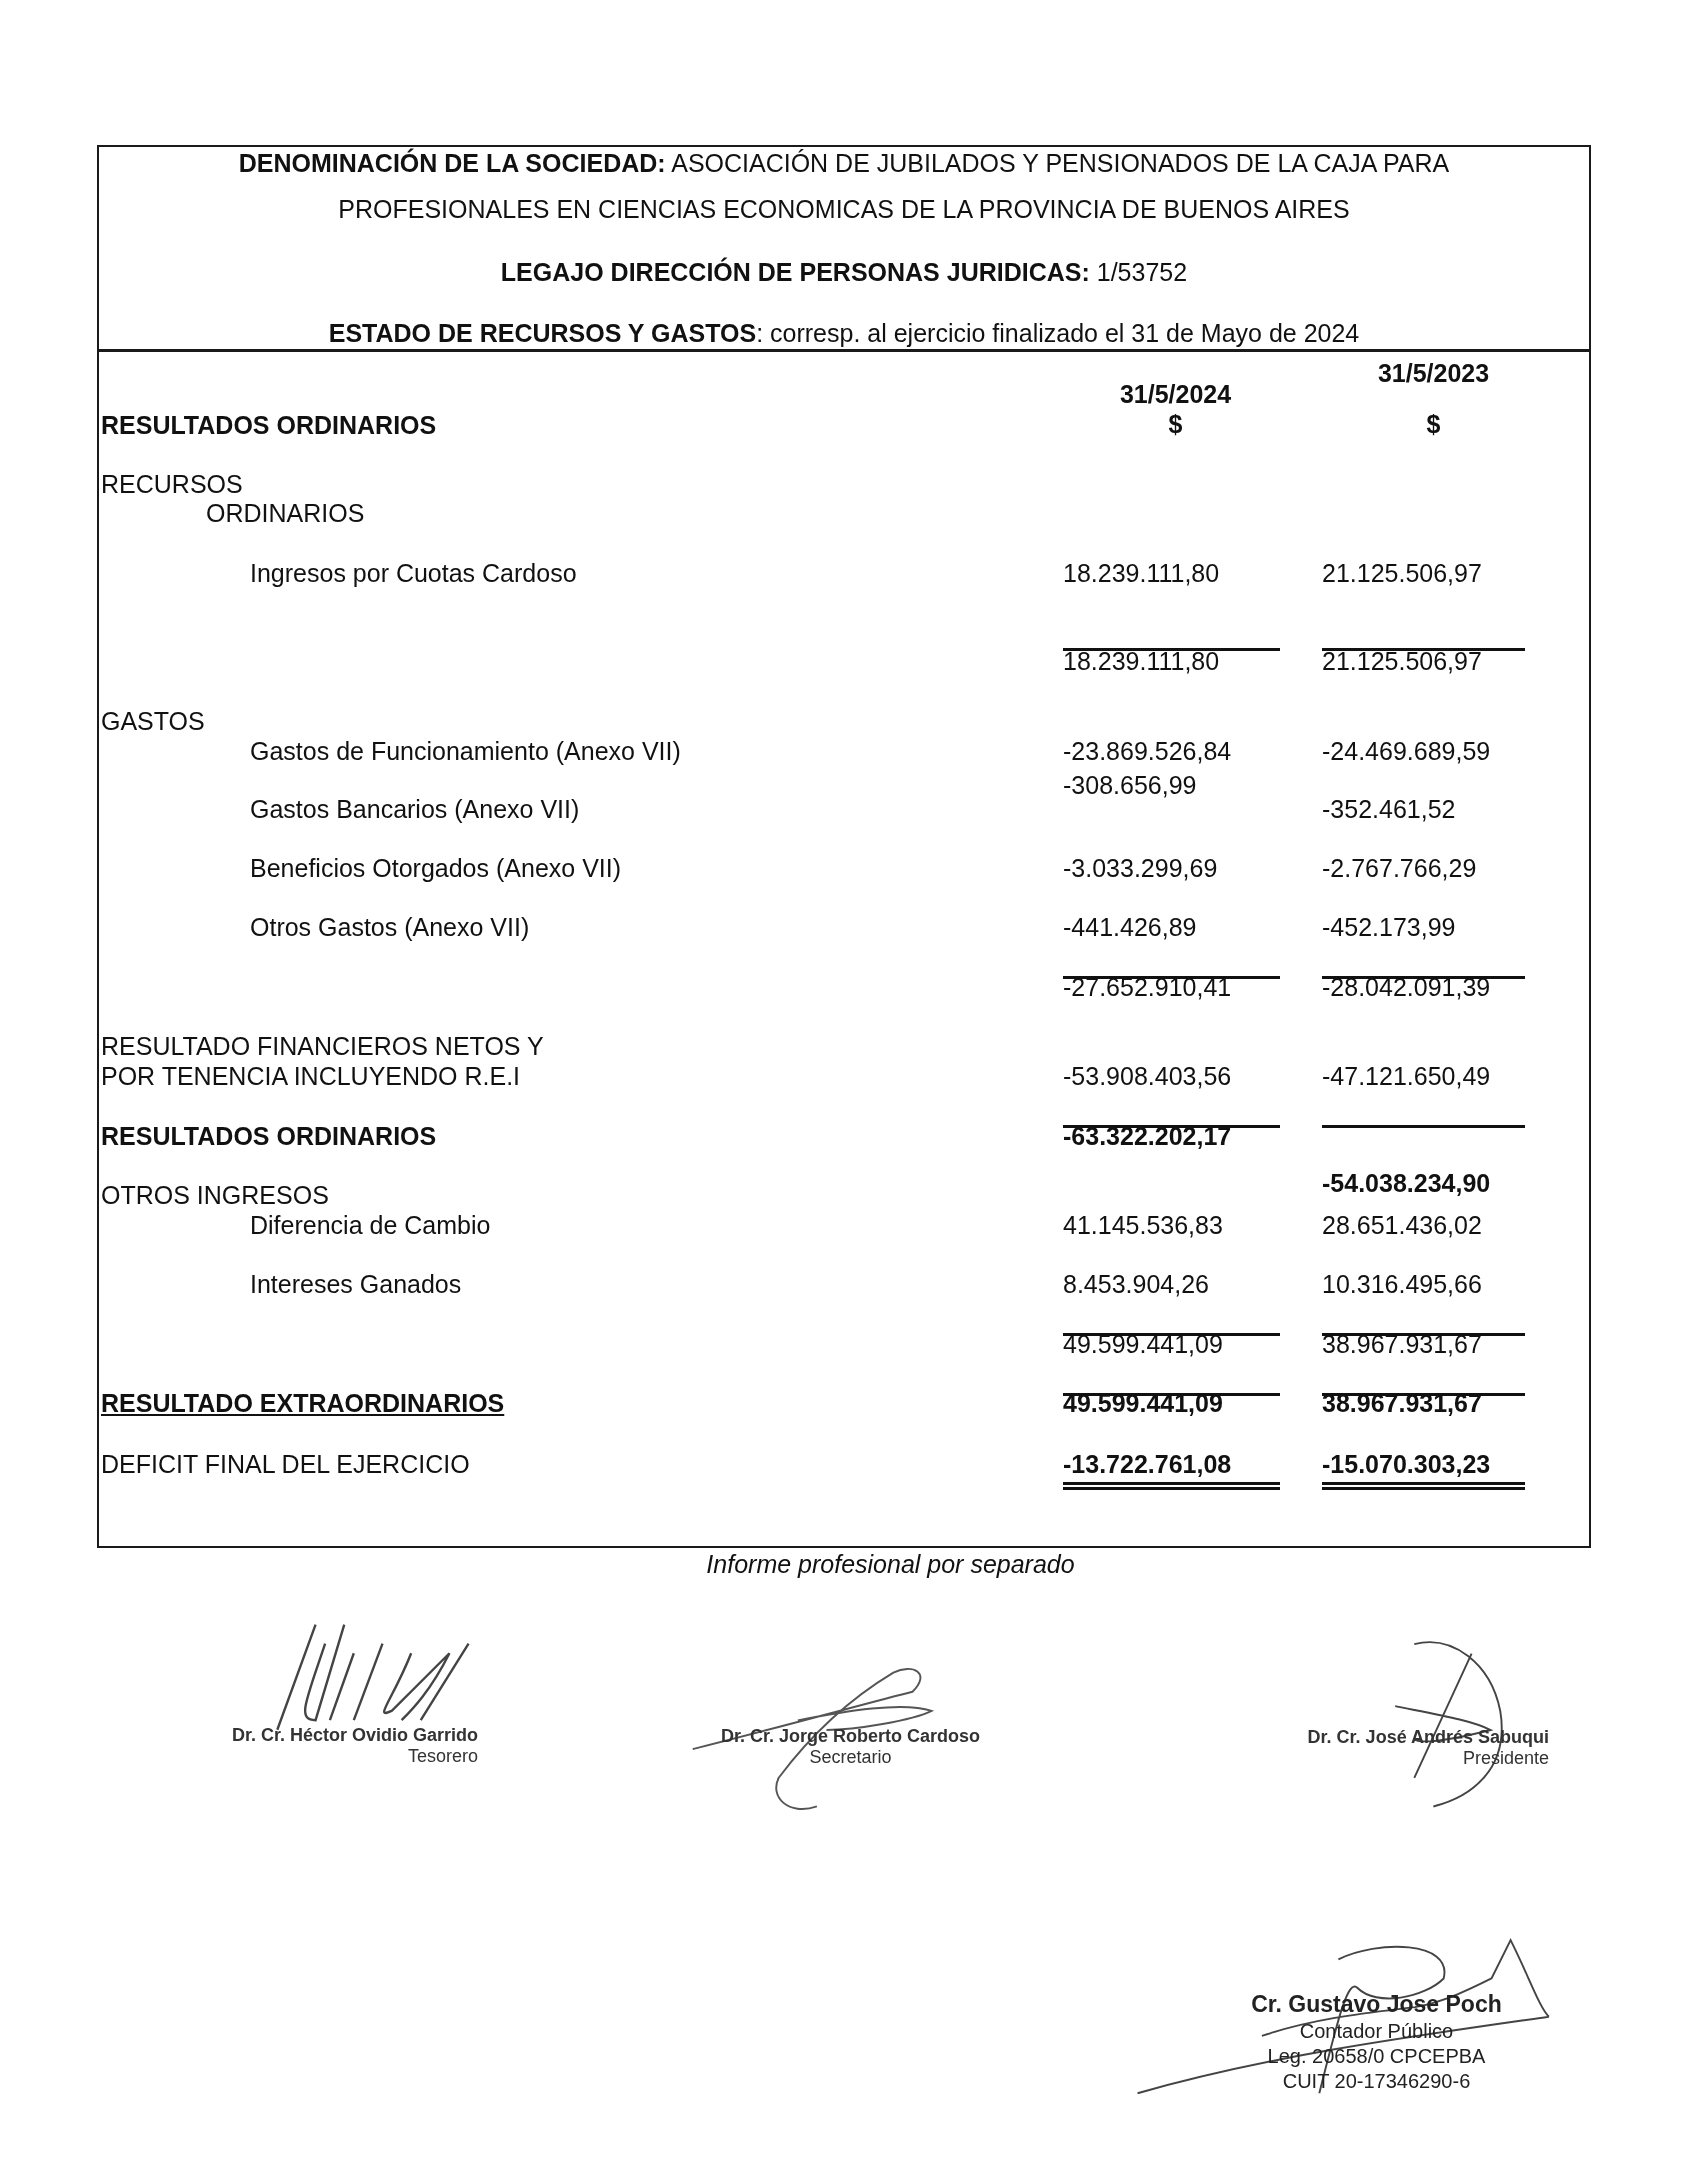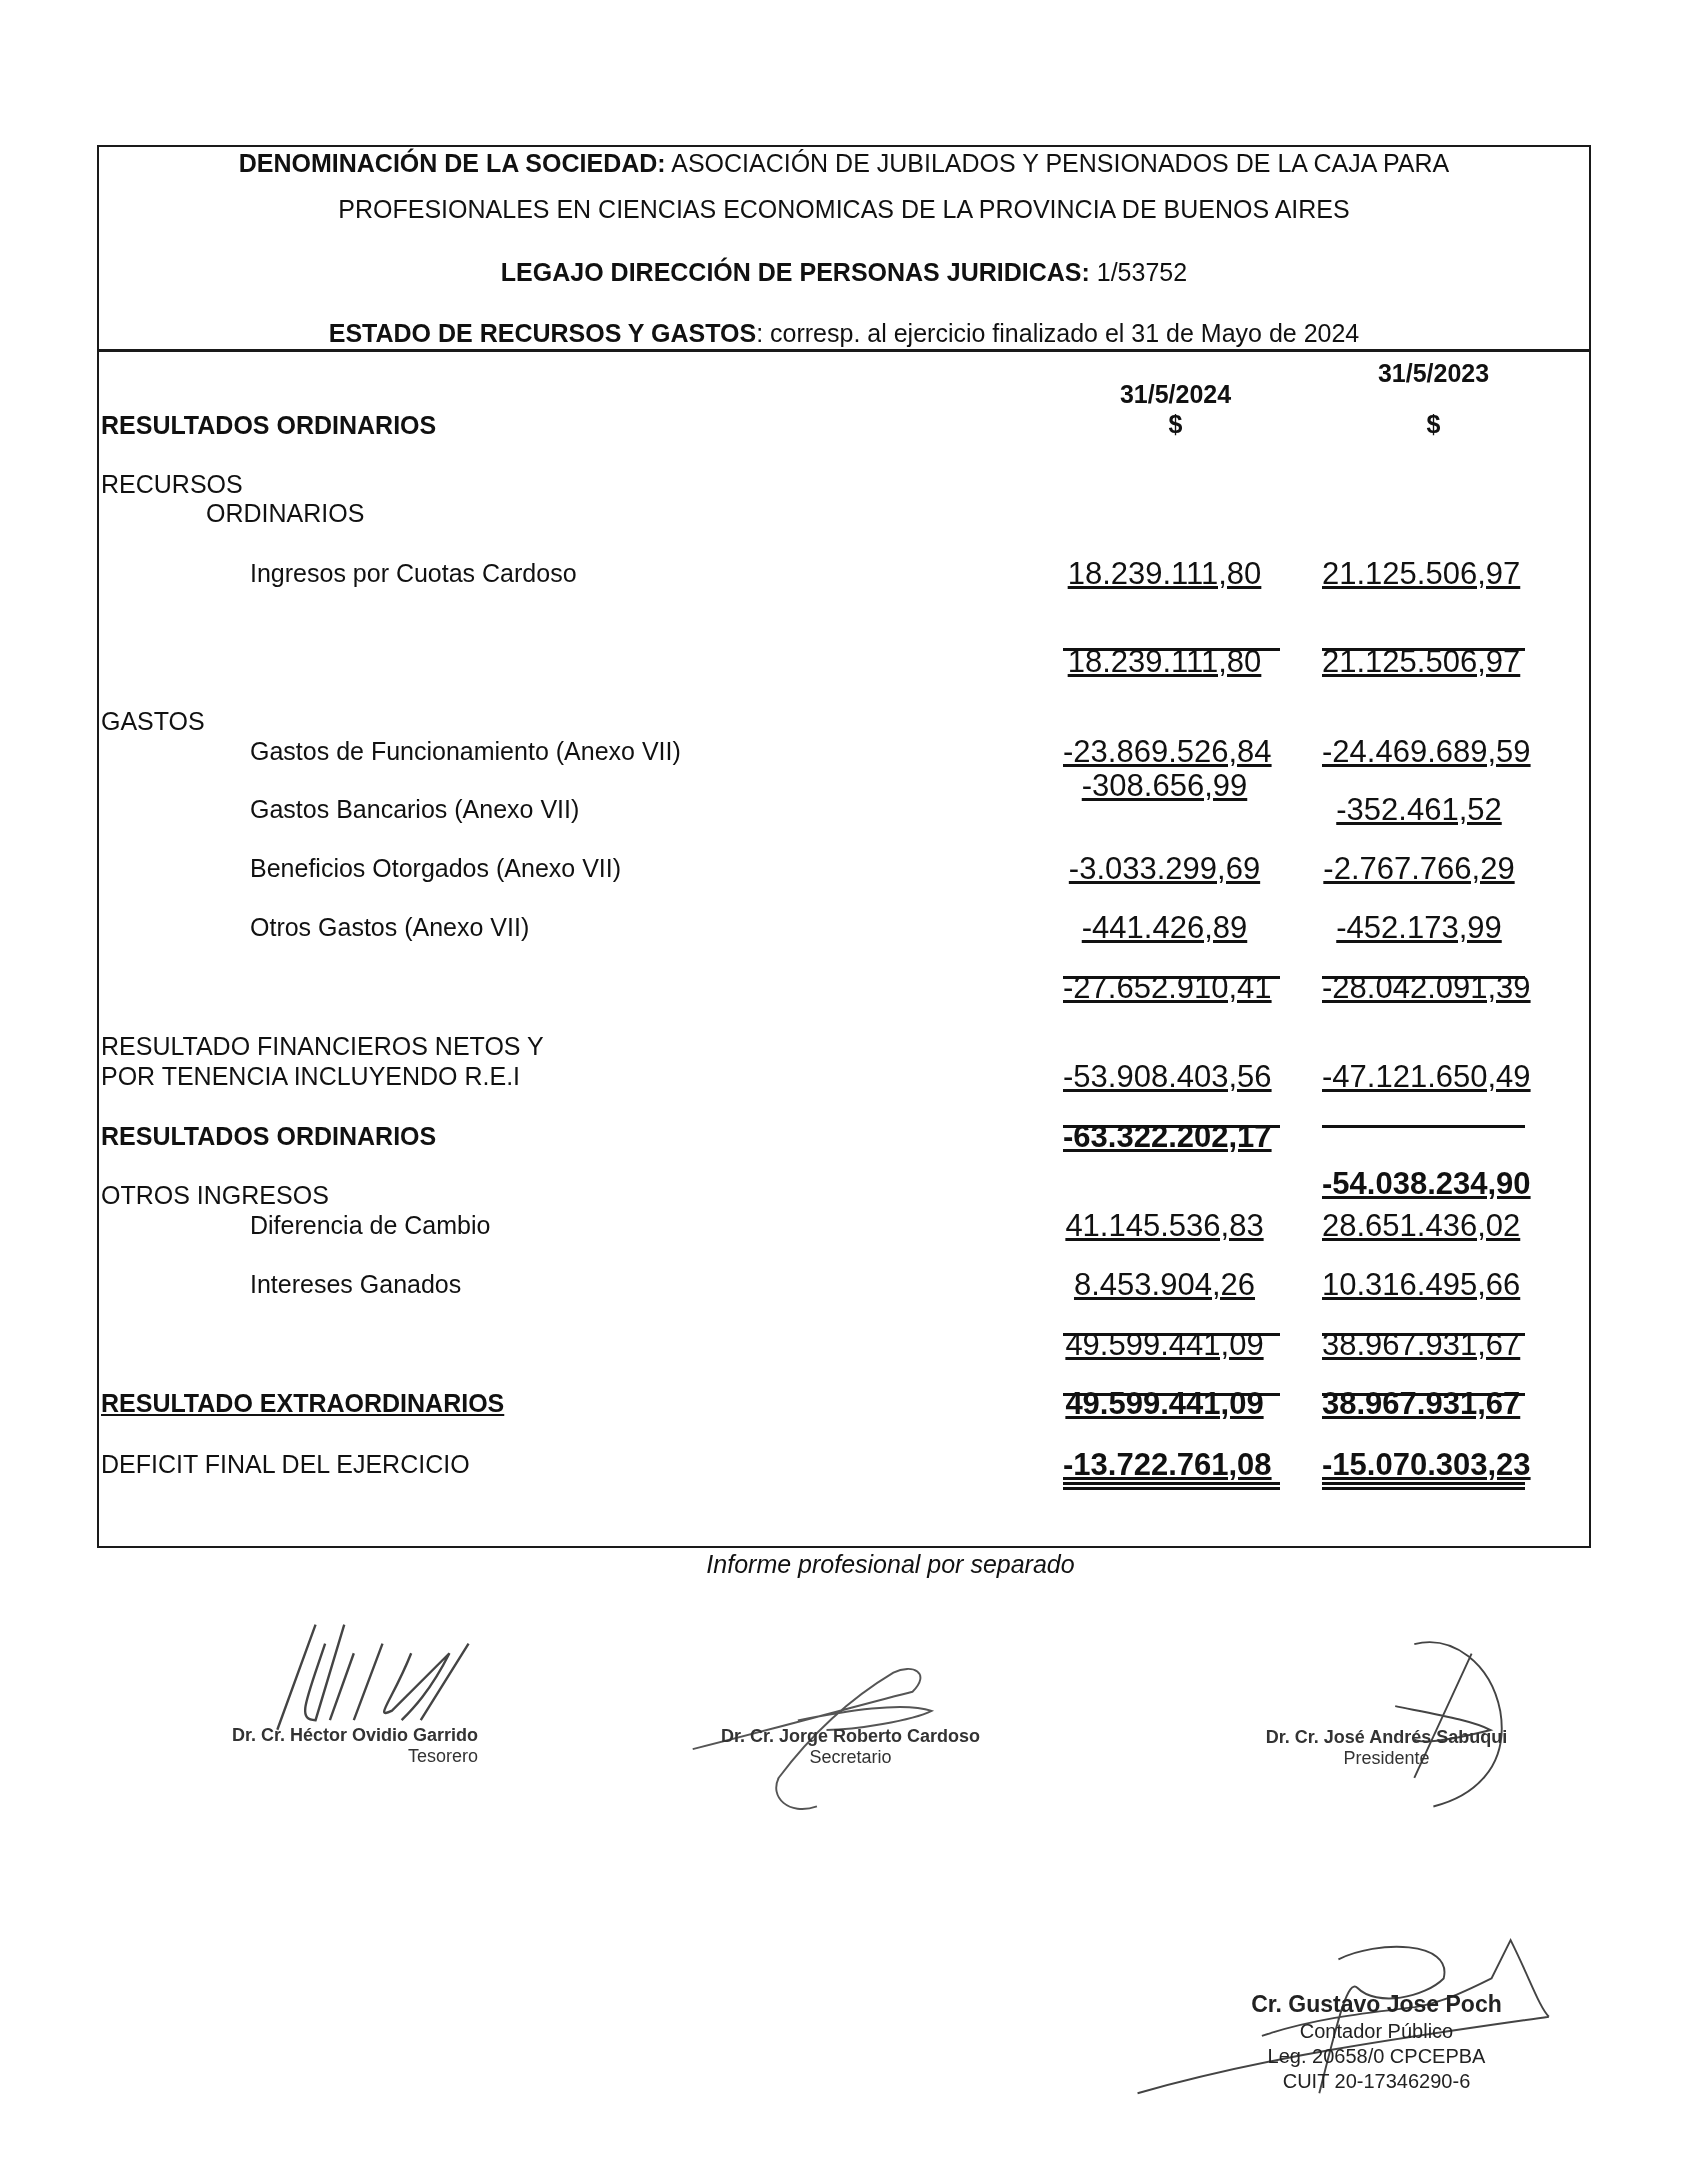--- a/index.html
+++ b/index.html
@@ -5,21 +5,21 @@
   html, body { margin:0; padding:0; background:#ffffff; }
   body { width:1686px; height:2174px; position:relative; overflow:hidden;
          font-family:"Liberation Sans", sans-serif; color:#111; }
   .box { position:absolute; left:97px; top:145px; width:1494px; height:1403px;
          border:2.9px solid #1a1a1a; box-sizing:border-box; }
   .hdr-divider { position:absolute; left:97px; top:349px; width:1494px; height:2.9px; background:#1a1a1a; }
   .hline { position:absolute; left:97px; width:1494px; text-align:center; font-size:25px; line-height:29px; }
   .hline b { font-weight:bold; }
   .txt { position:absolute; font-size:25px; line-height:29px; white-space:nowrap; }
   .bold { font-weight:bold; }
-  .num { position:absolute; font-size:31px; line-height:29px; white-space:nowrap; text-align:center;text-decoration:underline; }
+  .num { position:absolute; font-size:25px; line-height:29px; white-space:nowrap; text-align:left; }
   .c1 { left:1063px; width:203px; }
   .c2 { left:1322px; width:194px; }
   .colhead { position:absolute; font-size:25px; line-height:31px; font-weight:bold; text-align:center; }
   .ul { position:absolute; height:2.9px; background:#111; }
   .u1 { left:1063px; width:217px; }
   .u2 { left:1322px; width:203px; }
   .note { position:absolute; left:97px; width:1587px; top:1550px; text-align:center;
           font-size:25px; font-style:italic; line-height:29px; }
   .sig { position:absolute; text-align:center; font-weight:bold; color:#333; font-size:18px; line-height:21px; }
   .sig .role { font-weight:normal; display:block; }
@@ -144,21 +144,21 @@
 </svg>
 
 <div class="sig" style="left:153px; top:1725px; width:325px;text-align:right;">
   <span>Dr. Cr. Héctor Ovidio Garrido</span>
   <span class="role">Tesorero</span>
 </div>
 <div class="sig" style="left:688px; top:1726px; width:325px;">
   <span>Dr. Cr. Jorge Roberto Cardoso</span>
   <span class="role">Secretario</span>
 </div>
-<div class="sig" style="left:1224px; top:1727px; width:325px;">
+<div class="sig" style="left:1224px; top:1727px; width:325px;text-align:right;">
   <span>Dr. Cr. José Andrés Sabuqui</span>
   <span class="role">Presidente</span>
 </div>
 
 <div class="acct">
   <span class="name">Cr. Gustavo Jose Poch</span>
   <span class="line">Contador Público</span>
   <span class="line">Leg. 20658/0 CPCEPBA</span>
   <span class="line">CUIT 20-17346290-6</span>
 </div>

